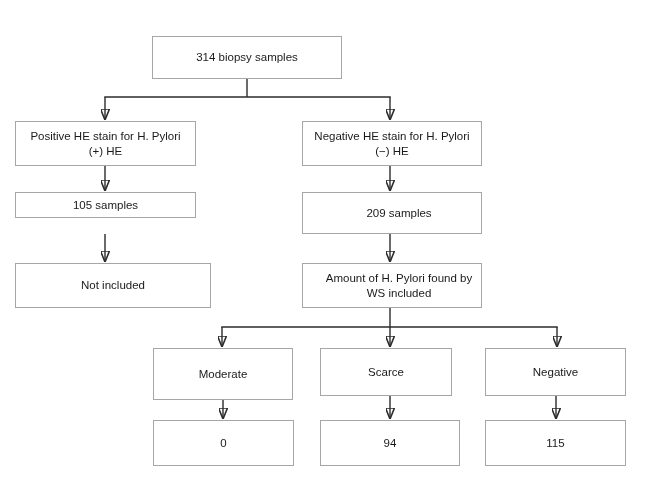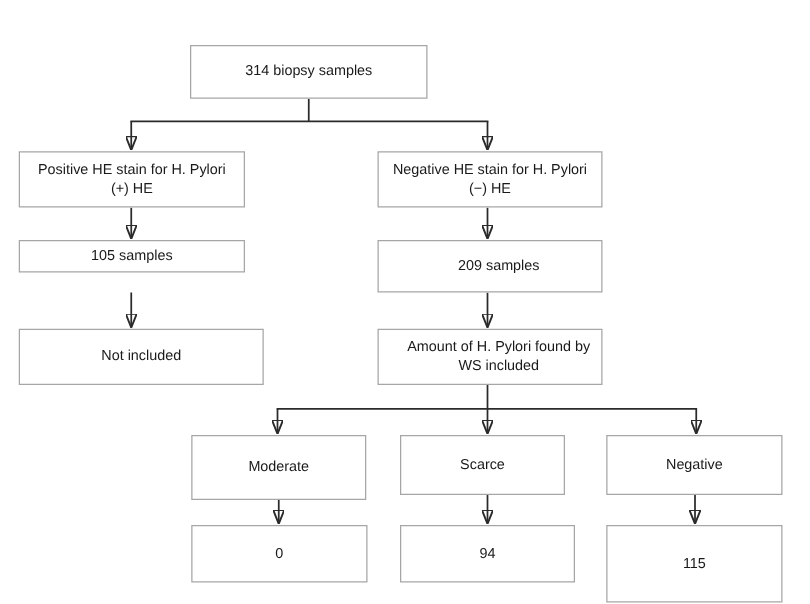--- a/index.html
+++ b/index.html
@@ -50,21 +50,21 @@
   #n-negative-he      { left: 302px; top: 121px; width: 180px; height: 45px; }
   #n-positive-samples { left:  15px; top: 192px; width: 181px; height: 26px; }
   #n-negative-samples { left: 302px; top: 192px; width: 180px; height: 42px; padding-left: 20px; }
   #n-not-included     { left:  15px; top: 263px; width: 196px; height: 45px; }
   #n-ws-amount        { left: 302px; top: 263px; width: 180px; height: 45px; padding-left: 20px; }
   #n-moderate         { left: 153px; top: 348px; width: 140px; height: 52px; }
   #n-scarce           { left: 320px; top: 348px; width: 132px; height: 48px; }
   #n-negative         { left: 485px; top: 348px; width: 141px; height: 48px; }
   #n-moderate-count   { left: 153px; top: 420px; width: 141px; height: 46px; }
   #n-scarce-count     { left: 320px; top: 420px; width: 140px; height: 46px; }
-  #n-negative-count   { left: 485px; top: 420px; width: 141px; height: 62px; }
+  #n-negative-count   { left: 485px; top: 420px; width: 141px; height: 46px; }
 </style>
 </head>
 <body>
 
 <div class="canvas">
 
   <svg class="connectors" viewBox="0 0 648 483" xmlns="http://www.w3.org/2000/svg" aria-hidden="true">
     <defs>
       <marker id="arrow" markerUnits="userSpaceOnUse" markerWidth="11" markerHeight="9" viewBox="0 0 10 8" refX="9" refY="4" orient="auto">
         <path d="M0,0 L10,4 L0,8 Z" fill="#1a1a1a" stroke="none"></path>

